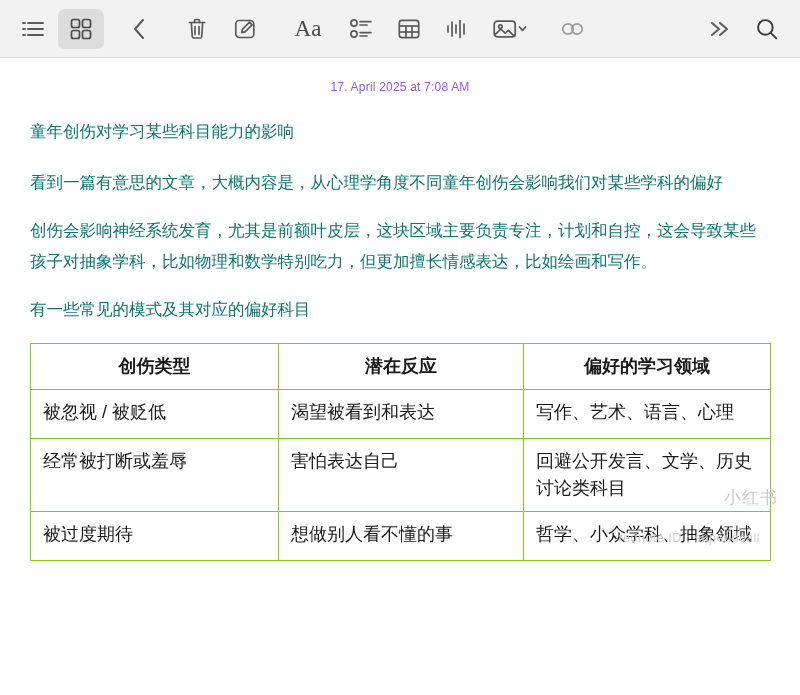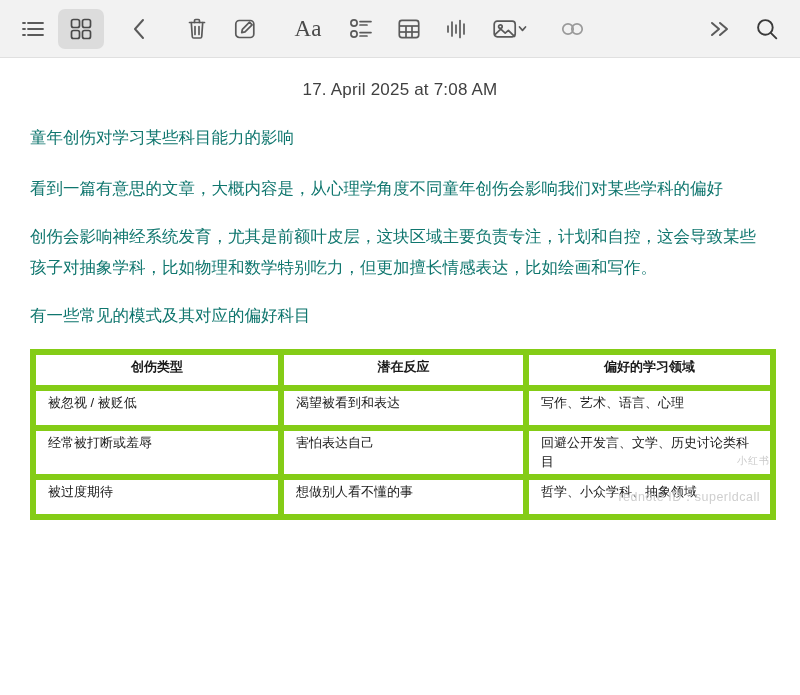--- a/index.html
+++ b/index.html
@@ -46,22 +46,22 @@
   svg { display: block; }
 
   
   .note {
     padding: 0 30px;
     box-sizing: border-box;
     position: relative;
   }
   .date {
     text-align: center;
-    color: #404040;
-    font-size: 17px;
+    color: #8b5cf6;
+    font-size: 12px;
     margin-top: 22px;
     margin-bottom: 22px;
     letter-spacing: 0.2px;
   }
   .para {
     font-size: 16.5px;
     line-height: 1.85;
     margin: 0 0 18px 0;
     color: #0f766e;
   }
@@ -69,43 +69,43 @@
 
   
   table.cn-table {
     border-collapse: collapse;
     width: 740px;
     margin-top: 12px;
     table-layout: fixed;
   }
   table.cn-table th,
   table.cn-table td {
-    border: 6px solid #84cc16;
-    padding: 2px 12px;
-    font-size: 13px;
+    border: 1px solid #84cc16;
+    padding: 9px 12px;
+    font-size: 18px;
     line-height: 1.5;
     vertical-align: top;
     font-weight: normal;
   }
   table.cn-table th {
     text-align: center;
     font-weight: bold;
     height: 26px;
   }
   table.cn-table td { height: 30px; }
   col.c1 { width: 248px; }
   col.c2 { width: 245px; }
   col.c3 { width: 247px; }
 
   
   .wm-logo {
     position: absolute;
-    right: 30px;
+    right: 22px;
     bottom: 52px;
-    font-size: 10px;
+    font-size: 17px;
     color: #c9c9c9;
     letter-spacing: 1px;
     pointer-events: none;
   }
   .wm-id {
     position: absolute;
     right: 40px;
     bottom: 14px;
     font-size: 12.5px;
     color: #cfcfcf;

